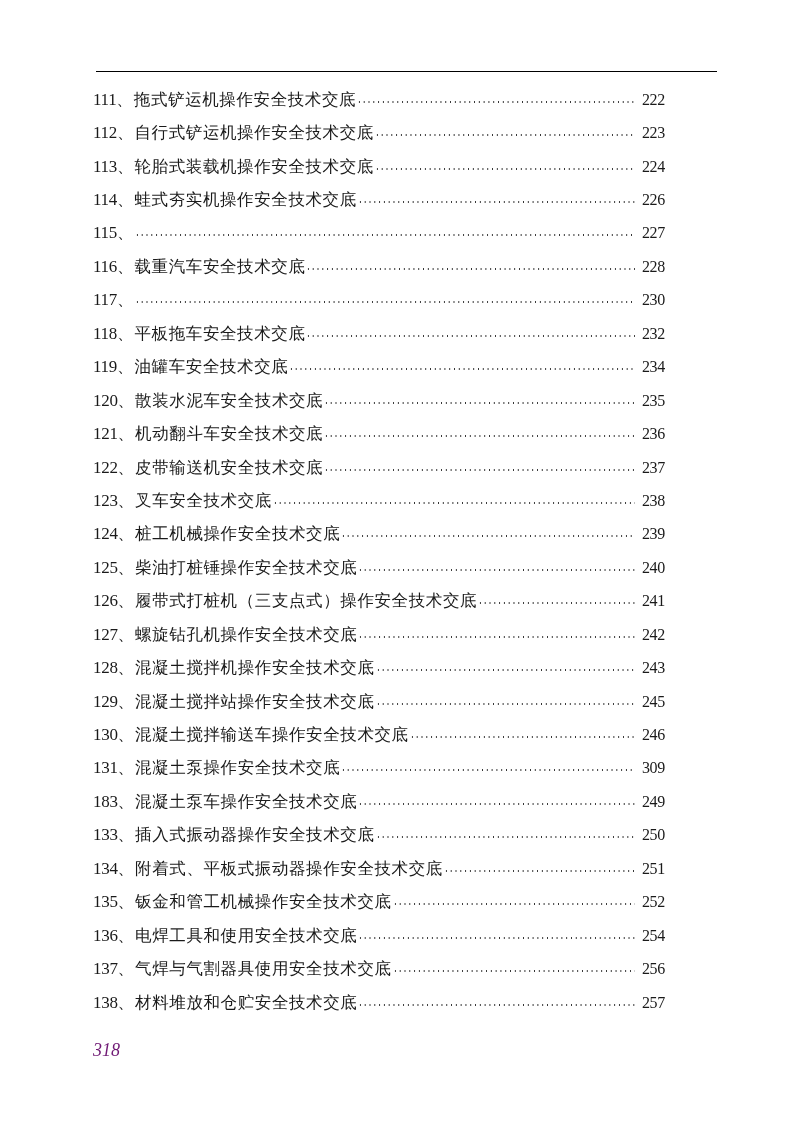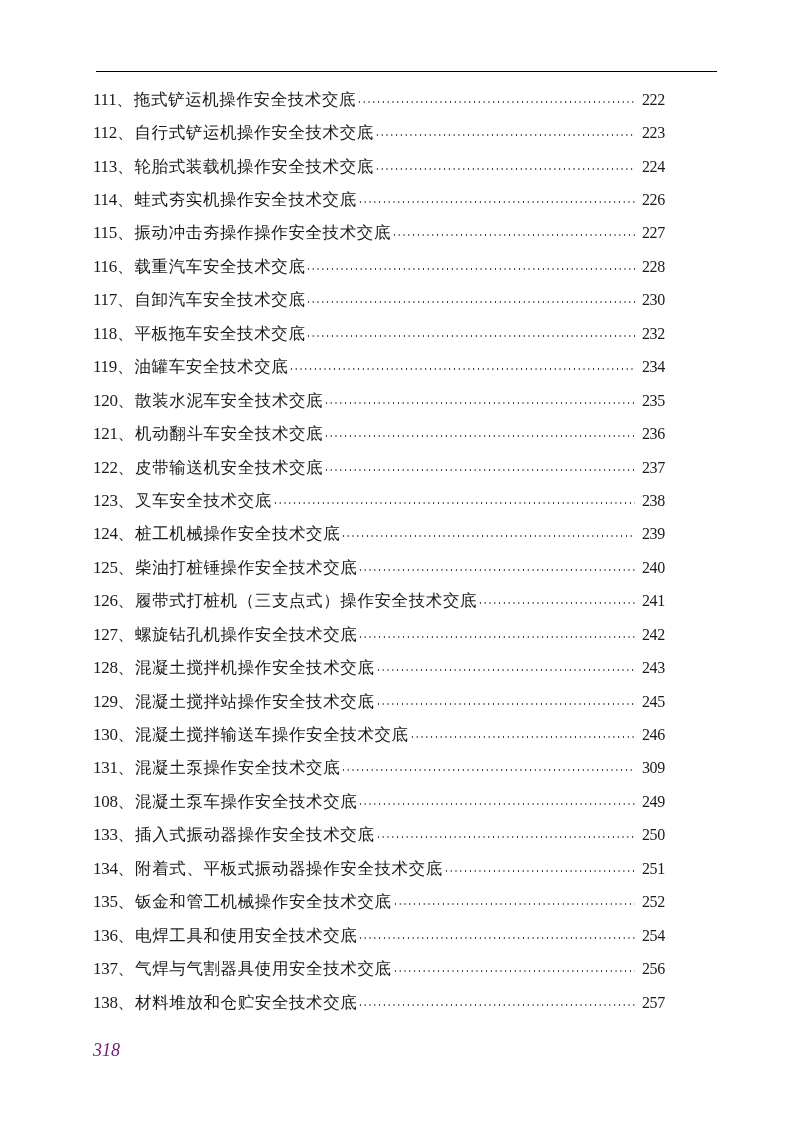--- a/index.html
+++ b/index.html
@@ -117,35 +117,33 @@
     <li class="toc-entry">
       <span class="toc-num">114</span>
       <span class="toc-sep">、</span>
       <span class="toc-title">蛙式夯实机操作安全技术交底</span>
       <span class="toc-leader"></span>
       <span class="toc-page">226</span>
     </li>
     <li class="toc-entry">
       <span class="toc-num">115</span>
       <span class="toc-sep">、</span>
-      <span class="toc-title">振动冲击夯操作操作安全技术交底</span>
       <span class="toc-leader"></span>
       <span class="toc-page">227</span>
     </li>
     <li class="toc-entry">
       <span class="toc-num">116</span>
       <span class="toc-sep">、</span>
       <span class="toc-title">载重汽车安全技术交底</span>
       <span class="toc-leader"></span>
       <span class="toc-page">228</span>
     </li>
     <li class="toc-entry">
       <span class="toc-num">117</span>
       <span class="toc-sep">、</span>
-      <span class="toc-title">自卸汽车安全技术交底</span>
       <span class="toc-leader"></span>
       <span class="toc-page">230</span>
     </li>
     <li class="toc-entry">
       <span class="toc-num">118</span>
       <span class="toc-sep">、</span>
       <span class="toc-title">平板拖车安全技术交底</span>
       <span class="toc-leader"></span>
       <span class="toc-page">232</span>
     </li>
@@ -234,21 +232,21 @@
       <span class="toc-page">246</span>
     </li>
     <li class="toc-entry">
       <span class="toc-num">131</span>
       <span class="toc-sep">、</span>
       <span class="toc-title">混凝土泵操作安全技术交底</span>
       <span class="toc-leader"></span>
       <span class="toc-page">309</span>
     </li>
     <li class="toc-entry">
-      <span class="toc-num">108</span>
+      <span class="toc-num">183</span>
       <span class="toc-sep">、</span>
       <span class="toc-title">混凝土泵车操作安全技术交底</span>
       <span class="toc-leader"></span>
       <span class="toc-page">249</span>
     </li>
     <li class="toc-entry">
       <span class="toc-num">133</span>
       <span class="toc-sep">、</span>
       <span class="toc-title">插入式振动器操作安全技术交底</span>
       <span class="toc-leader"></span>

